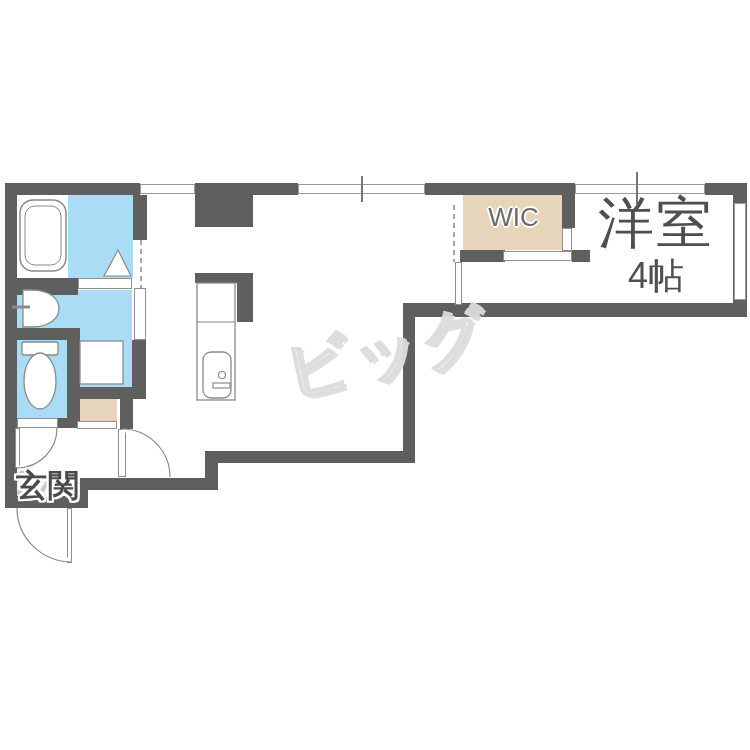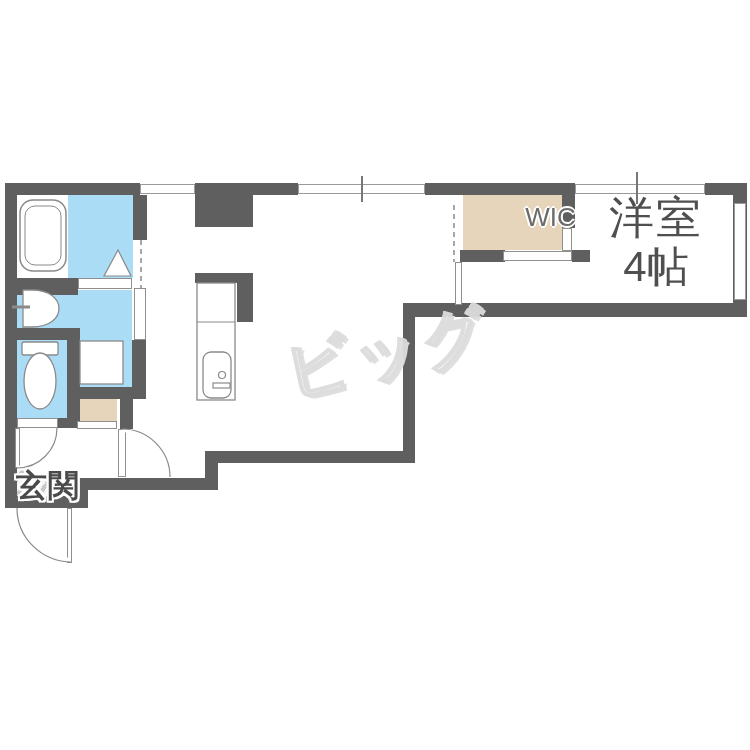--- a/index.html
+++ b/index.html
@@ -15,29 +15,28 @@
   .fill.closet{background:var(--closet,#e7d5bb);}
   .wall{z-index:3;}
   .tick{position:absolute;background:#777;z-index:4;}
   .hatch{
     position:absolute;left:15px;top:463px;width:73px;height:40px;z-index:2;
     background:repeating-linear-gradient(125deg,#c7c7c7 0 4px,#f3f3f3 4px 9px);
     clip-path:polygon(0 16%,100% 44%,100% 100%,0 100%);
   }
   svg.overlay{position:absolute;left:0;top:0;z-index:5;}
   .label{position:absolute;z-index:6;color:var(--text,#4f4f4f);line-height:1.05;}
-  .label .big{display:block;font-size:45px;letter-spacing:2px;}
+  .label .big{display:block;font-size:56px;letter-spacing:2px;}
   .label .size{display:block;font-size:37px;margin-top:4px;}
   .label-ldk{left:243px;top:270px;width:165px;text-align:center;}
   .label-west{left:575px;top:194px;width:162px;text-align:center;}
-  .label-west .size{font-size:42px;text-align:center;}
+  .label-west .size{font-size:36px;text-align:center;}
   .label-wic{
     left:463px;top:204px;width:101px;text-align:center;font-size:26px;color:#6b6b6b;
     text-shadow:-2px 0 #fff,2px 0 #fff,0 -2px #fff,0 2px #fff,1px 1px #fff,-1px -1px #fff;
-    padding-left:37px;
   }
   .label-genkan{
     left:16px;top:470px;font-size:31px;font-weight:bold;color:#4a4a4a;letter-spacing:1px;
     text-shadow:-2px 0 #fff,2px 0 #fff,0 -2px #fff,0 2px #fff,2px 2px #fff,-2px -2px #fff,2px -2px #fff,-2px 2px #fff;
   }
   .watermark{
     position:absolute;left:286px;top:330px;z-index:7;
     font-size:64px;font-weight:bold;letter-spacing:4px;
     color:#f4f4f4;
     -webkit-text-stroke:2px #dcdcdc;

